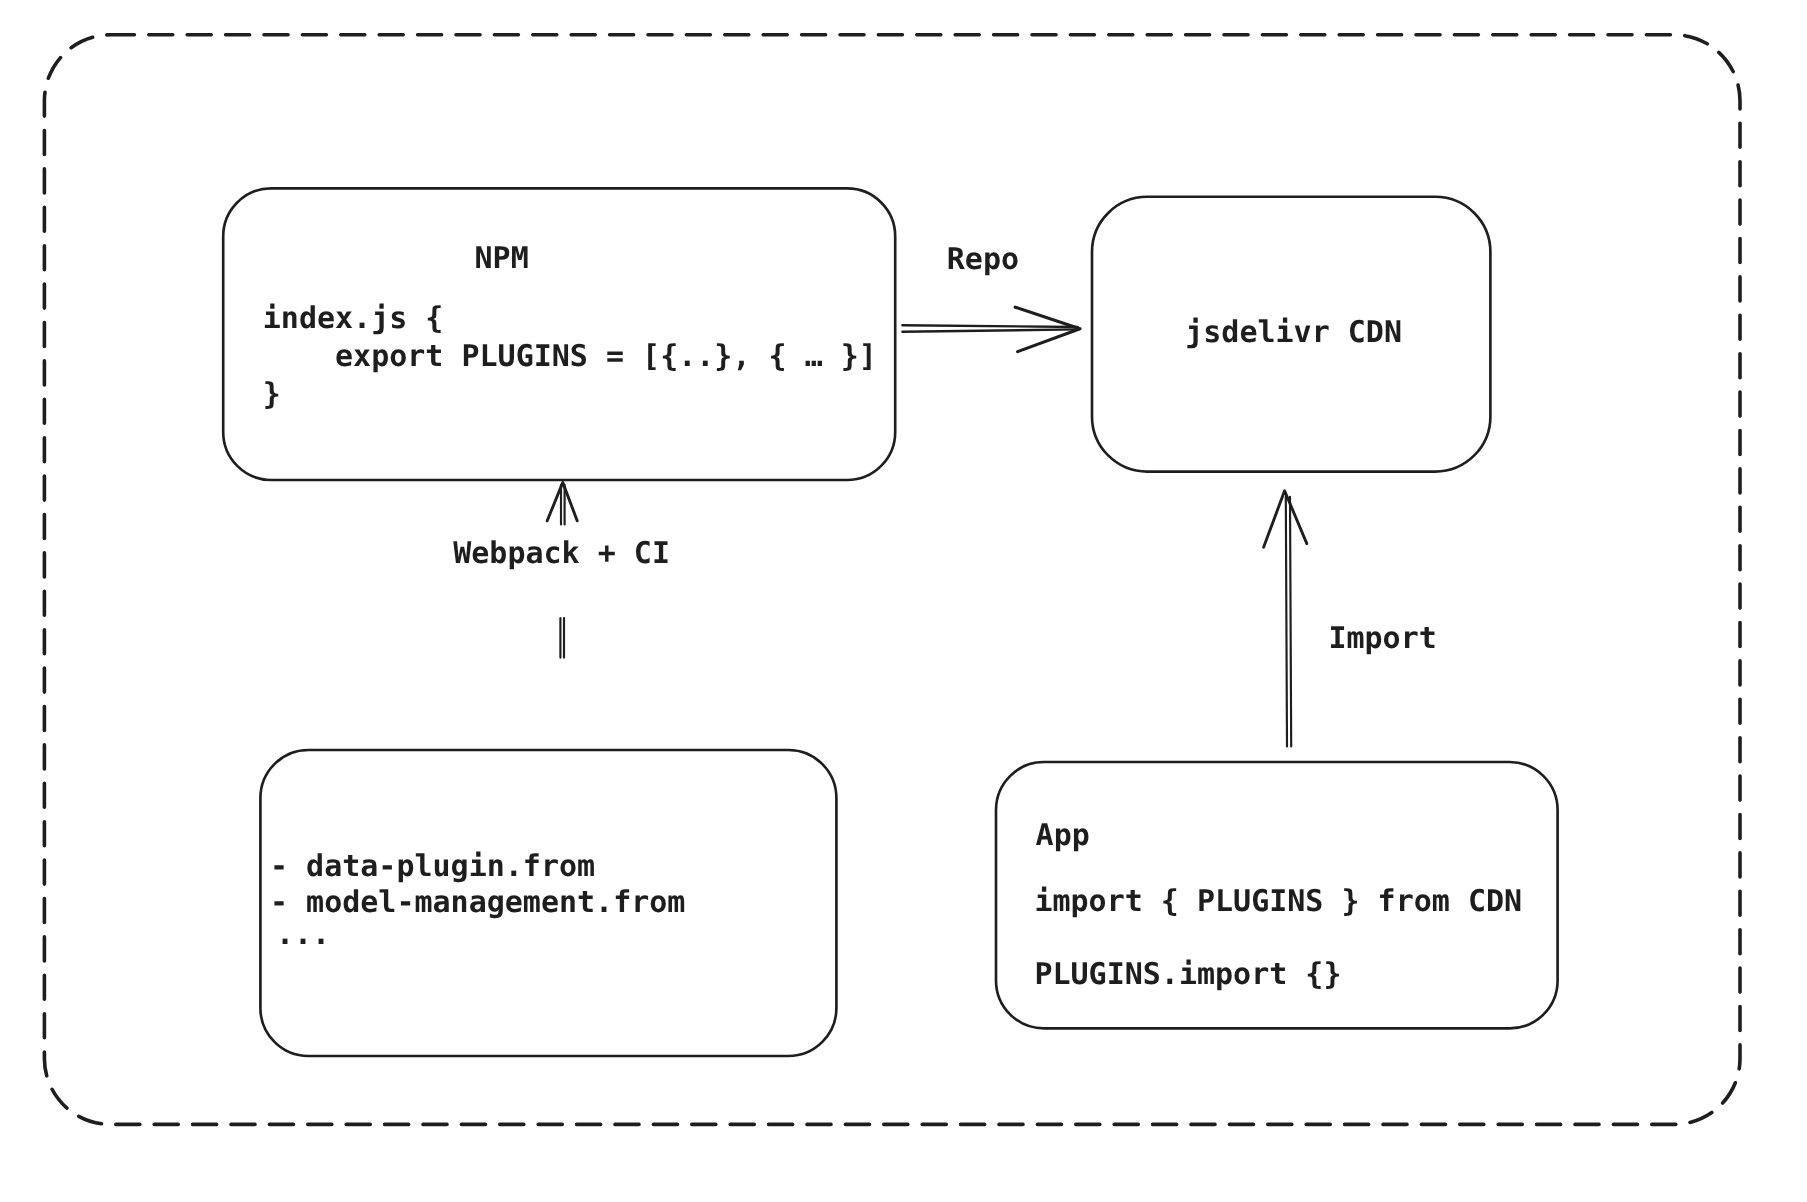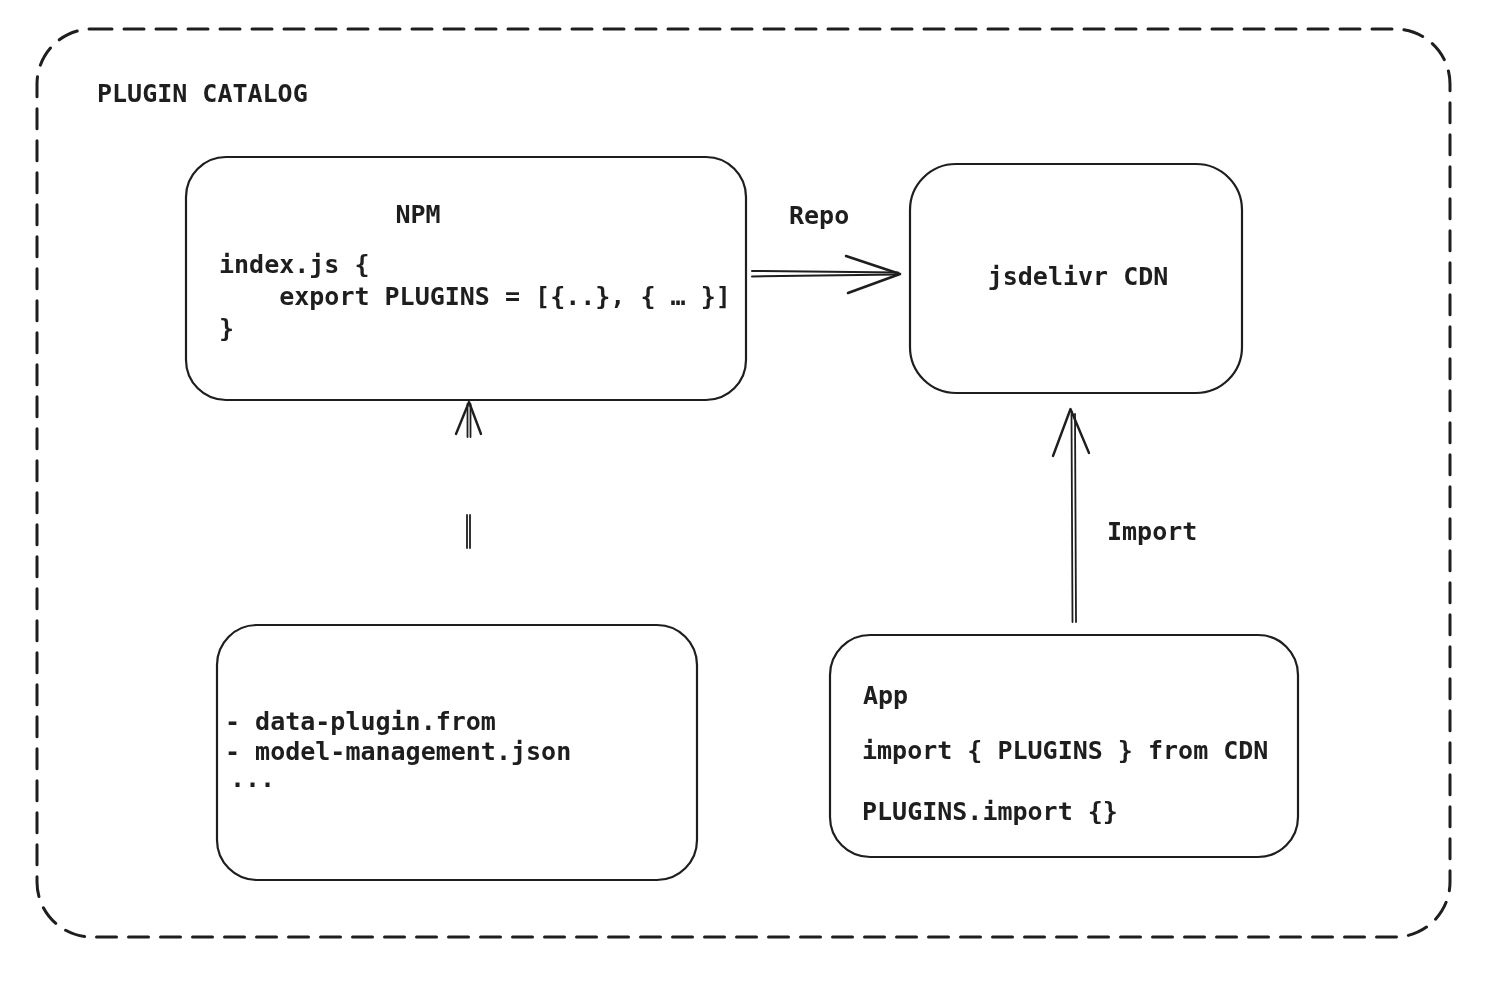--- a/index.html
+++ b/index.html
@@ -54,34 +54,34 @@
       <path d="M470 515 L470 548" class="shape" stroke-width="1.8"></path>
     </g>
 
     <g>
       <path d="M1071.5 414 L1072.5 622" class="shape" stroke-width="1.8"></path>
       <path d="M1075 414 L1076 622" class="shape" stroke-width="1.8"></path>
       <path d="M1053 456 L1070.5 409 L1089 453" class="shape" stroke-width="2.4"></path>
     </g>
   </svg>
 
-  <div class="t" style="left:97px; top:79px;">PLUGIN CATALOG</div>
 
   <div class="t center" style="left:186px; top:200px; width:464px;">NPM</div>
   <div class="t" style="left:219px; top:250px;">index.js {</div>
   <div class="t" style="left:219px; top:282px;">    export PLUGINS = [{..}, { … }]</div>
   <div class="t" style="left:219px; top:314px;">}</div>
 
   <div class="t" style="left:789px; top:201px;">Repo</div>
 
   <div class="t center" style="left:910px; top:262px; width:336px;">jsdelivr CDN</div>
 
+  <div class="t center" style="left:348px; top:446px; width:240px;">Webpack + CI</div>
 
   <div class="t" style="left:225px; top:707px;">- data-plugin.from</div>
-  <div class="t" style="left:225px; top:737px;">- model-management.json</div>
+  <div class="t" style="left:225px; top:737px;">- model-management.from</div>
   <div class="t" style="left:230px; top:764px;">...</div>
 
   <div class="t" style="left:1107px; top:517px;">Import</div>
 
   <div class="t" style="left:863px; top:681px;">App</div>
   <div class="t" style="left:862px; top:736px;">import { PLUGINS } from CDN</div>
   <div class="t" style="left:862px; top:797px;">PLUGINS.import {}</div>
 
 </div>
 

